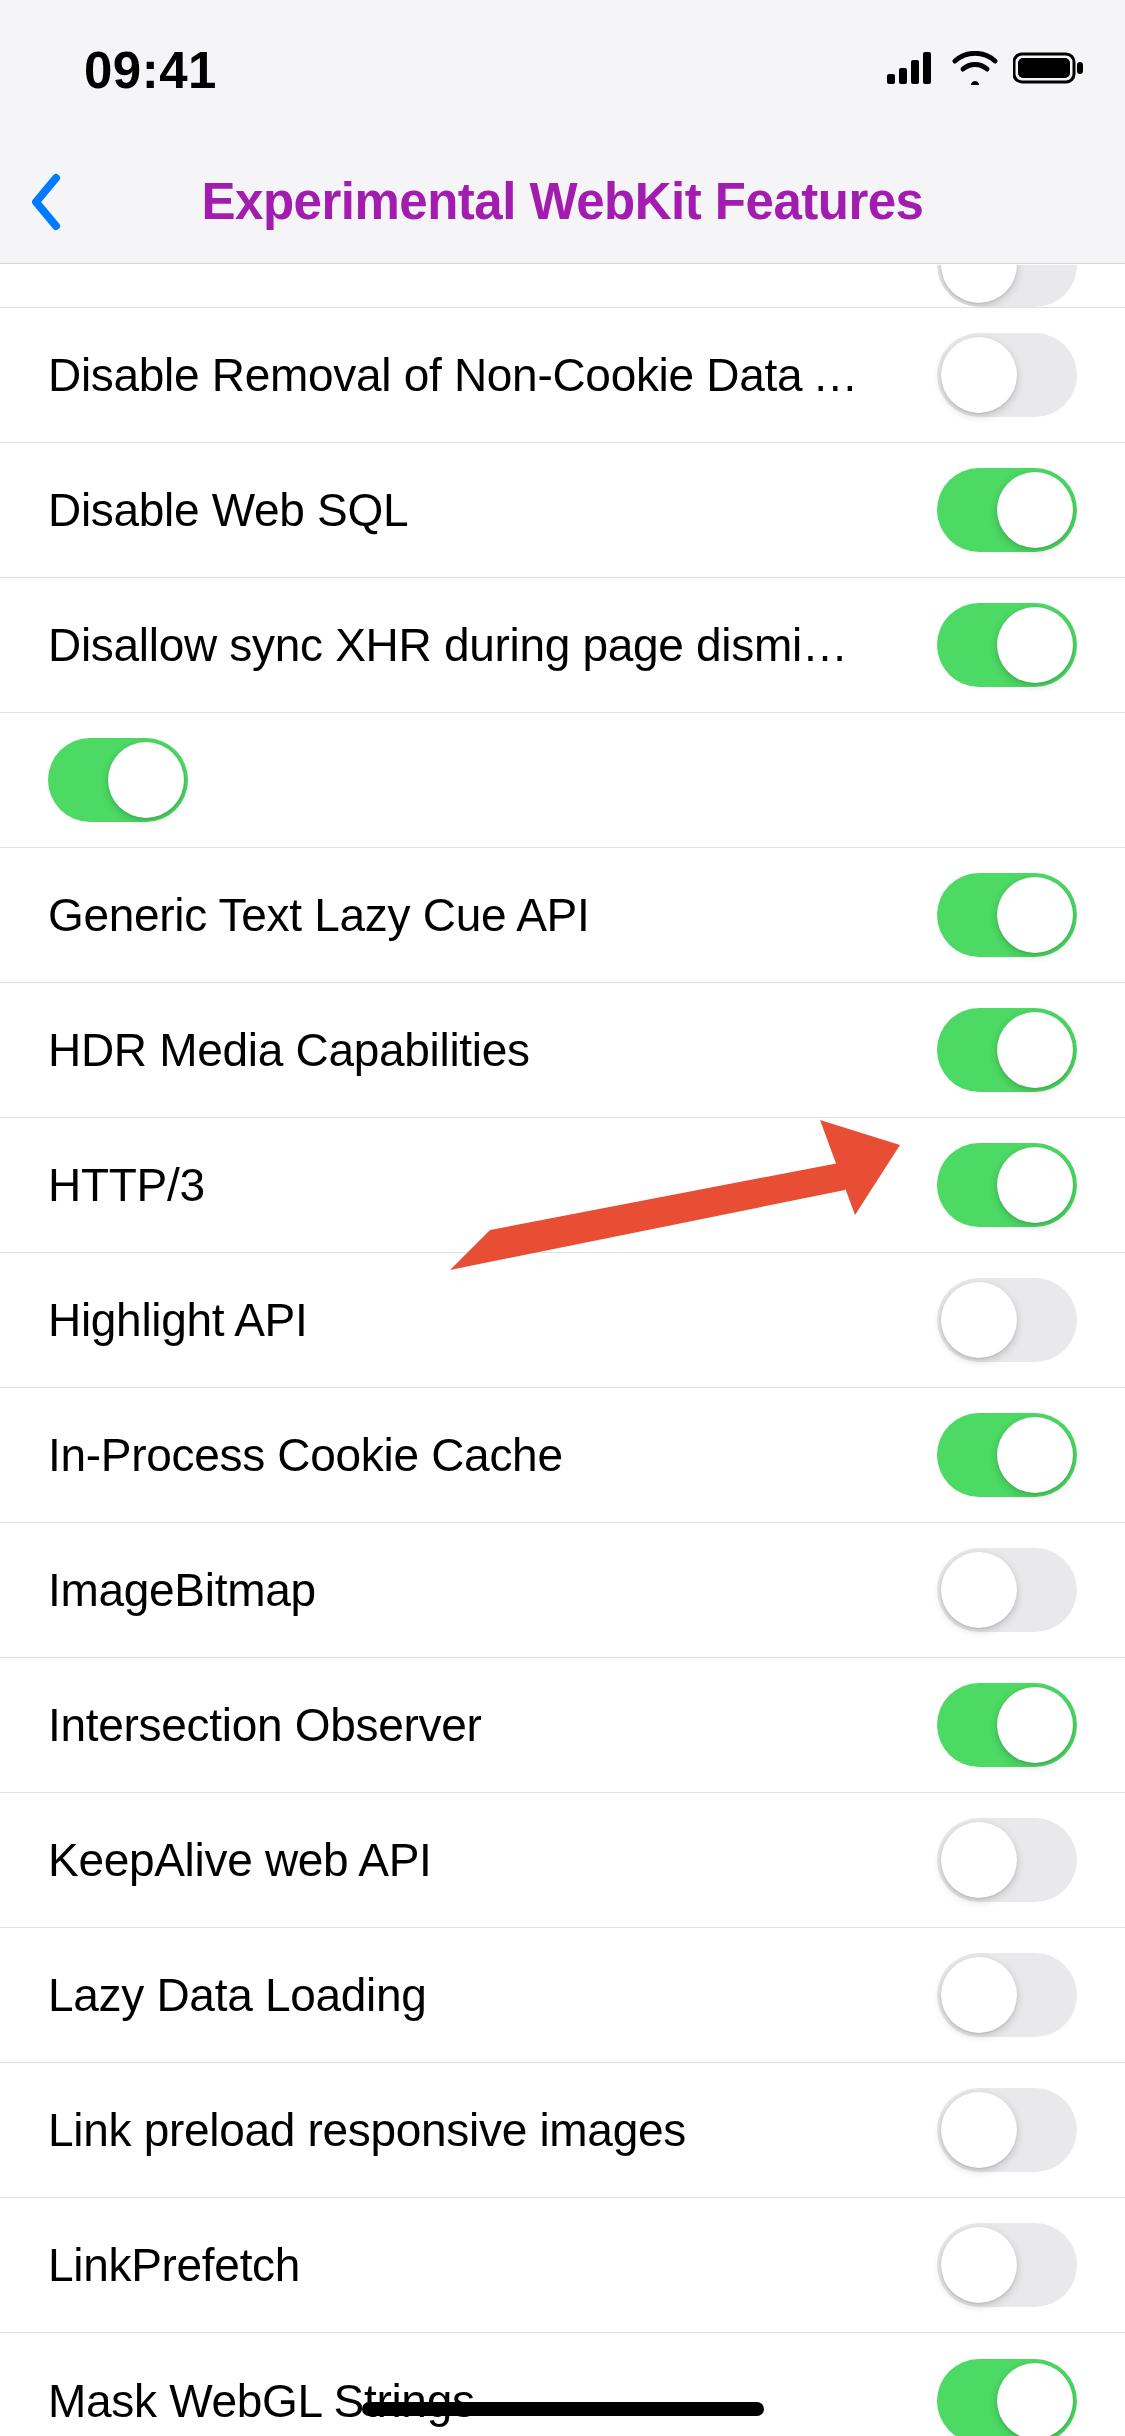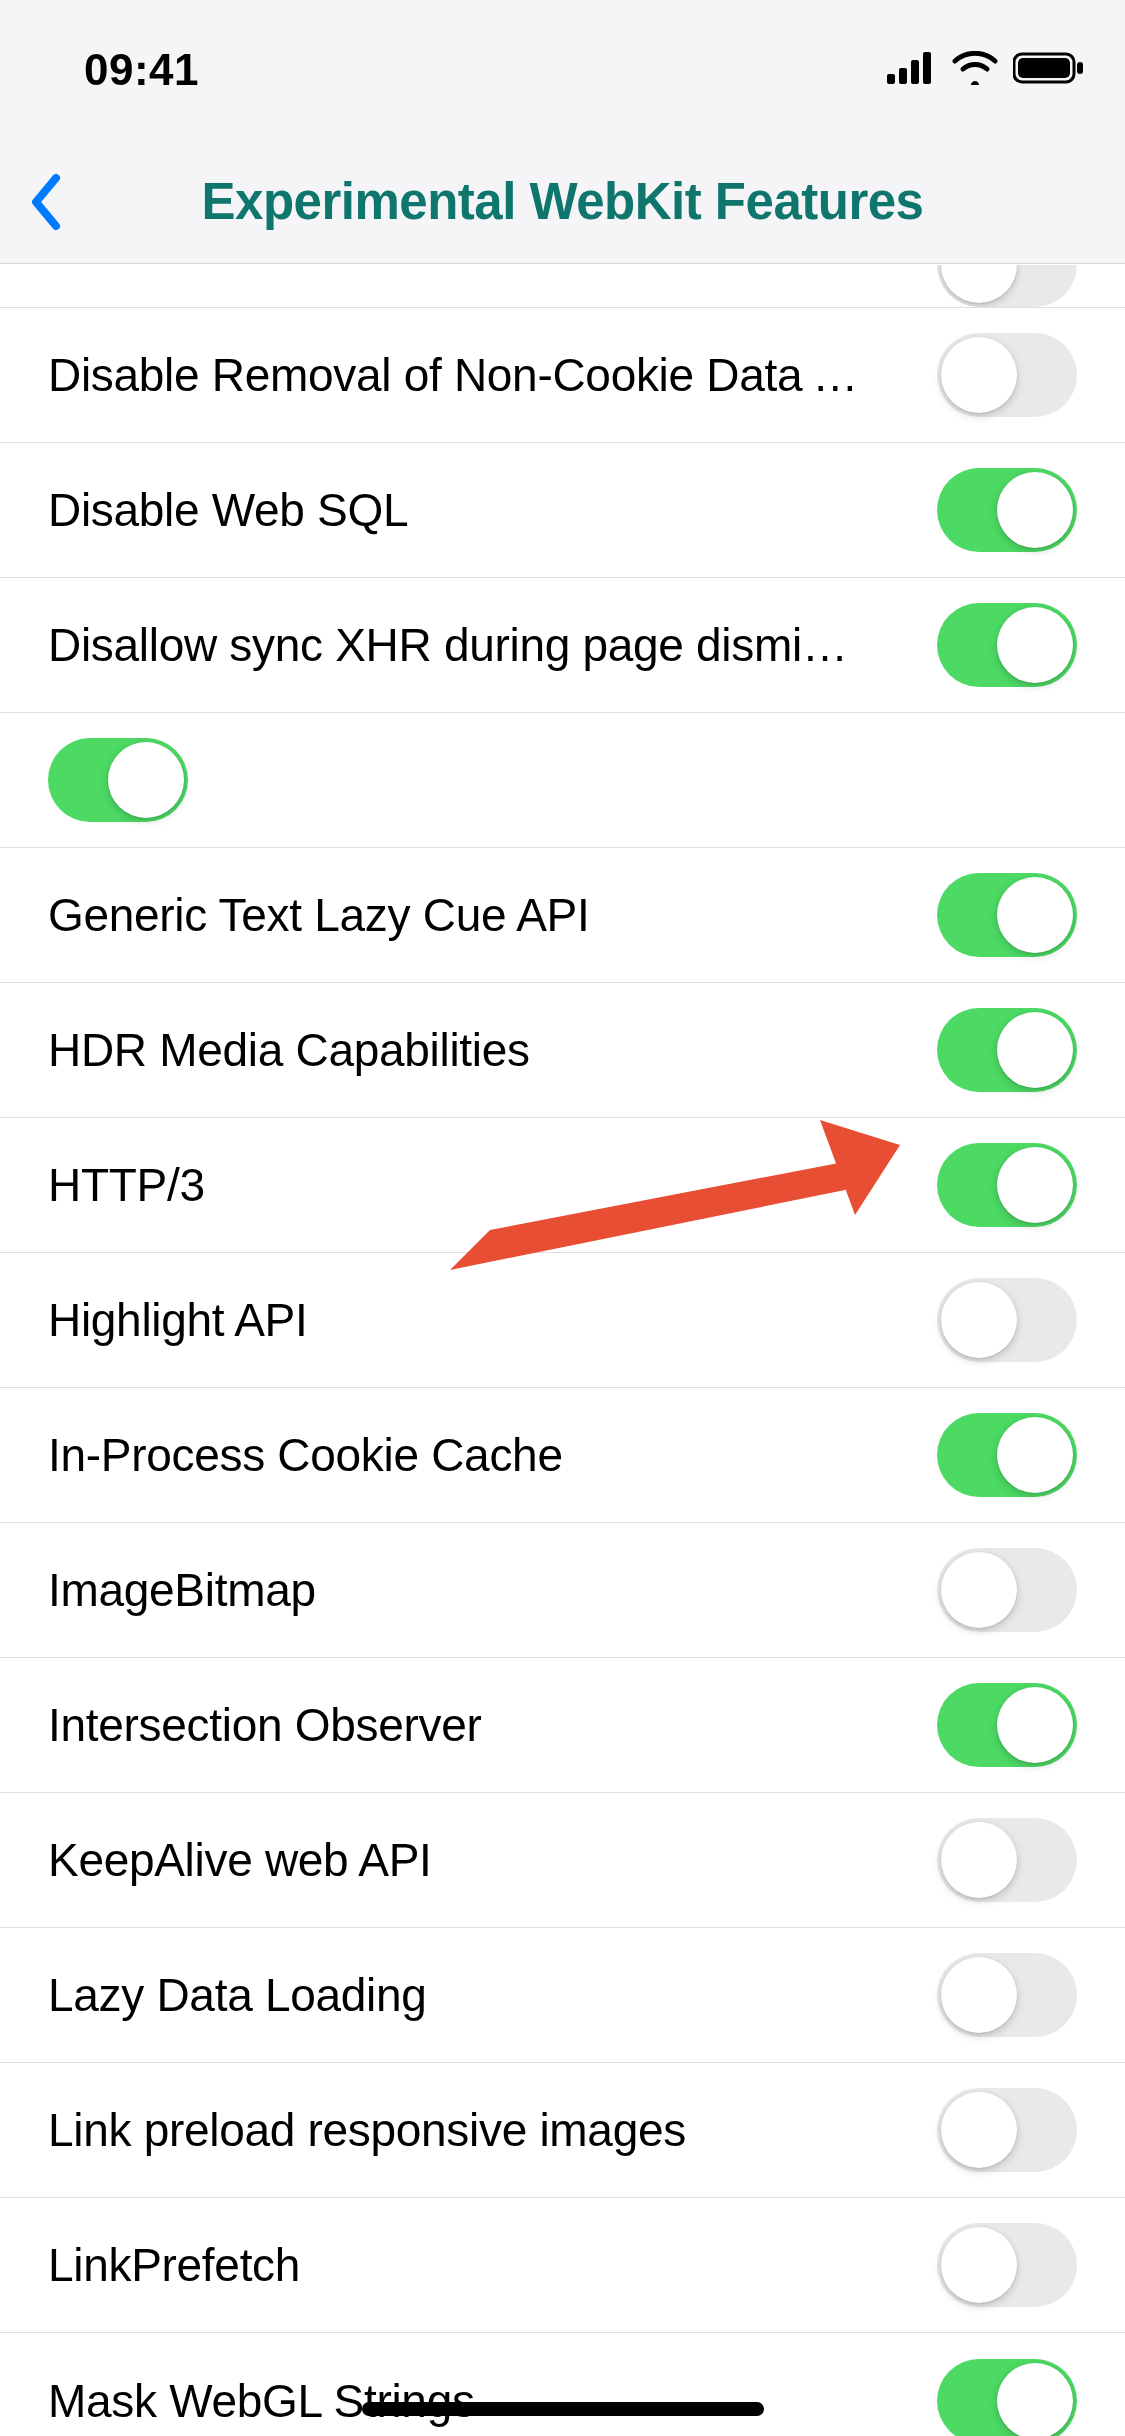--- a/index.html
+++ b/index.html
@@ -1,27 +1,27 @@
 <!DOCTYPE html>
 <html><head>
 <meta charset="utf-8">
 <style>
   * { box-sizing: border-box; margin: 0; padding: 0; }
   html, body { width: 1125px; height: 2436px; font-family: -apple-system, "Helvetica Neue", Helvetica, Arial, sans-serif; background: #fff; }
   .screen { width: 1125px; height: 2436px; position: relative; background: #fff; overflow: hidden; }
 
   
   .status-bar { height: 140px; background: #f5f5f7; display: flex; align-items: center; justify-content: space-between; padding: 0 40px 0 84px; }
-  .status-time { font-size: 44px; font-weight: 700; letter-spacing: 0.5px; color: #000; }
+  .status-time { font-size: 51px; font-weight: 700; letter-spacing: 0.5px; color: #000; }
   .status-right { display: flex; align-items: center; gap: 14px; }
 
   
   .nav-bar { height: 124px; background: #f5f5f7; border-bottom: 1px solid #d6d6d8; display: flex; align-items: center; position: relative; }
   .back-chev { position: absolute; left: 20px; top: 50%; transform: translateY(-50%); width: 50px; height: 80px; display: flex; align-items: center; justify-content: center; }
-  .nav-title { flex: 1; text-align: center; font-size: 51px; font-weight: 700; color: #0f766e; letter-spacing: -0.5px; }
+  .nav-title { flex: 1; text-align: center; font-size: 51px; font-weight: 700; color: #a21caf; letter-spacing: -0.5px; }
 
   
   .list { background: #fff; }
   .row {
     display: flex; align-items: center; justify-content: space-between;
     padding: 0 48px;
     height: 135px;
     border-bottom: 1px solid #e0e0e2;
     position: relative;
   }

